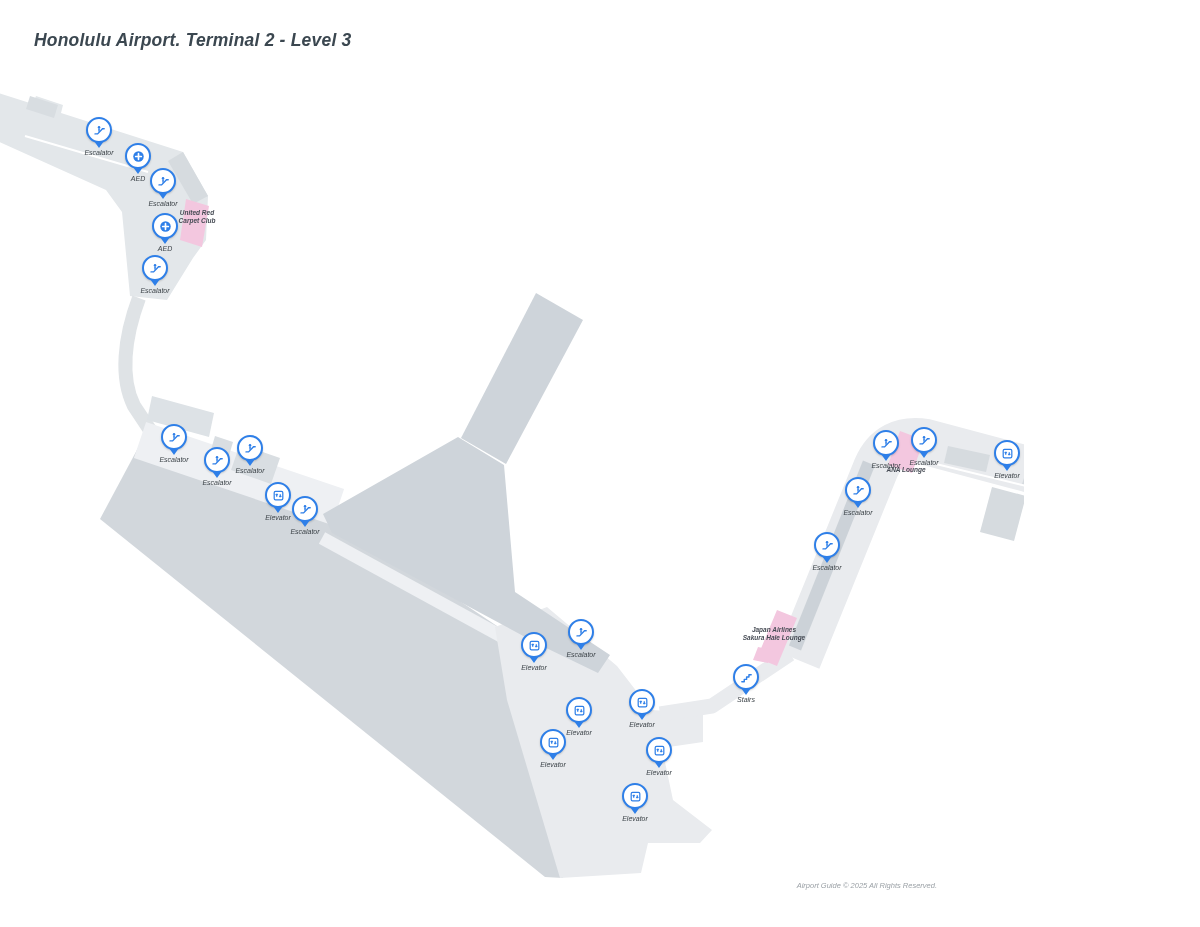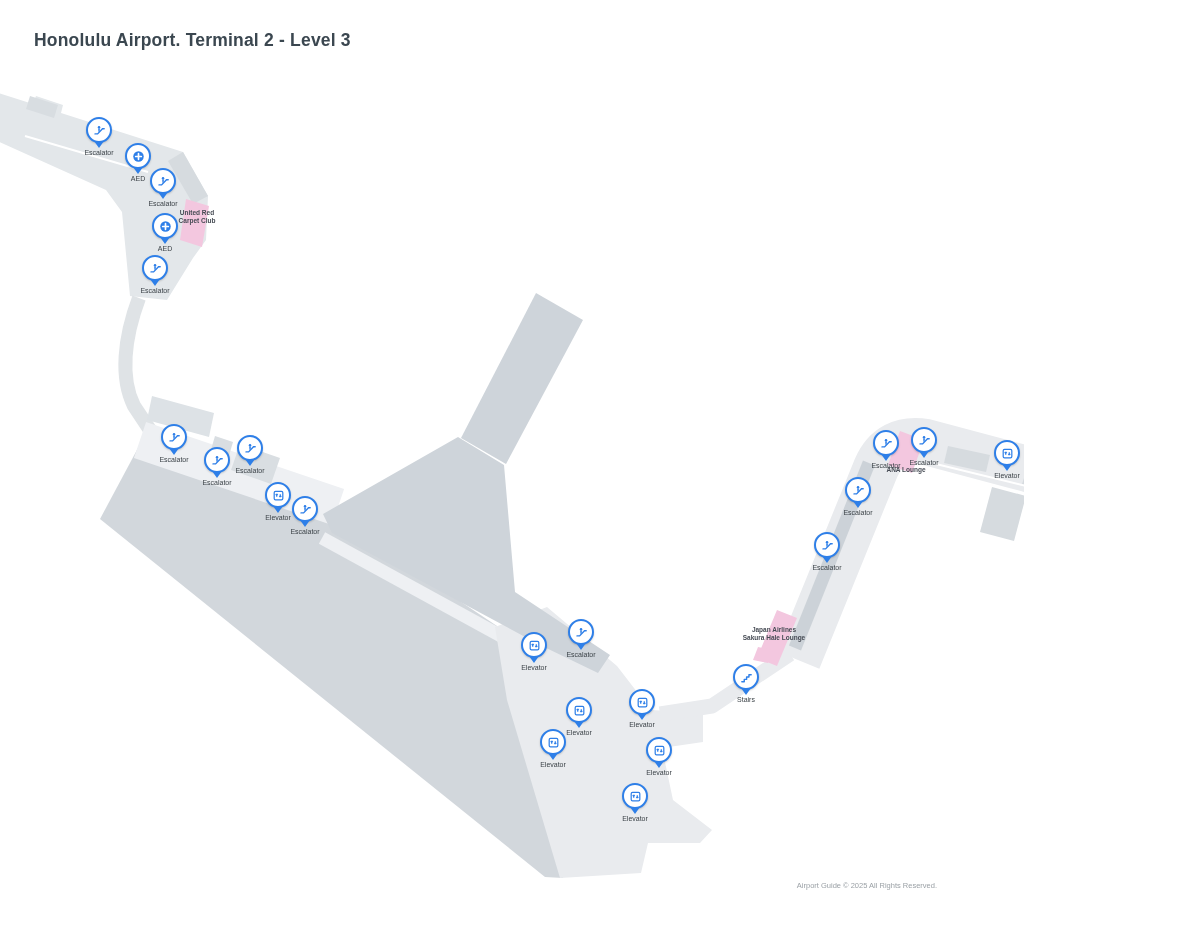--- a/index.html
+++ b/index.html
@@ -1,17 +1,17 @@
 <!DOCTYPE html>
 <html><head>
 <meta charset="utf-8">
 <style>
   html,body{margin:0;padding:0;background:#fff;}
   #stage{position:relative;width:1024px;height:927px;background:#fff;overflow:hidden;
-         font-family:"Liberation Sans","DejaVu Sans",sans-serif;}
+         font-family:"Liberation Sans","DejaVu Sans",sans-serif;font-style:italic;}
   #map-svg{position:absolute;left:0;top:0;}
   .page-title{position:absolute;left:34px;top:30px;font-size:17.5px;font-weight:bold;
               color:#3b4750;letter-spacing:.2px;}
   .pin{position:absolute;width:90px;margin-left:-45px;text-align:center;cursor:pointer;}
   .pin-circle{width:26px;height:26px;box-sizing:border-box;border:2.5px solid #2e7fe8;
               background:#fff;border-radius:50%;margin:0 auto;display:flex;
               align-items:center;justify-content:center;
               box-shadow:0 1px 2px rgba(0,0,0,.18);}
   .pin-circle svg{width:15px;height:15px;display:block;}
   .pin-tail{width:0;height:0;border-left:5px solid transparent;border-right:5px solid transparent;

